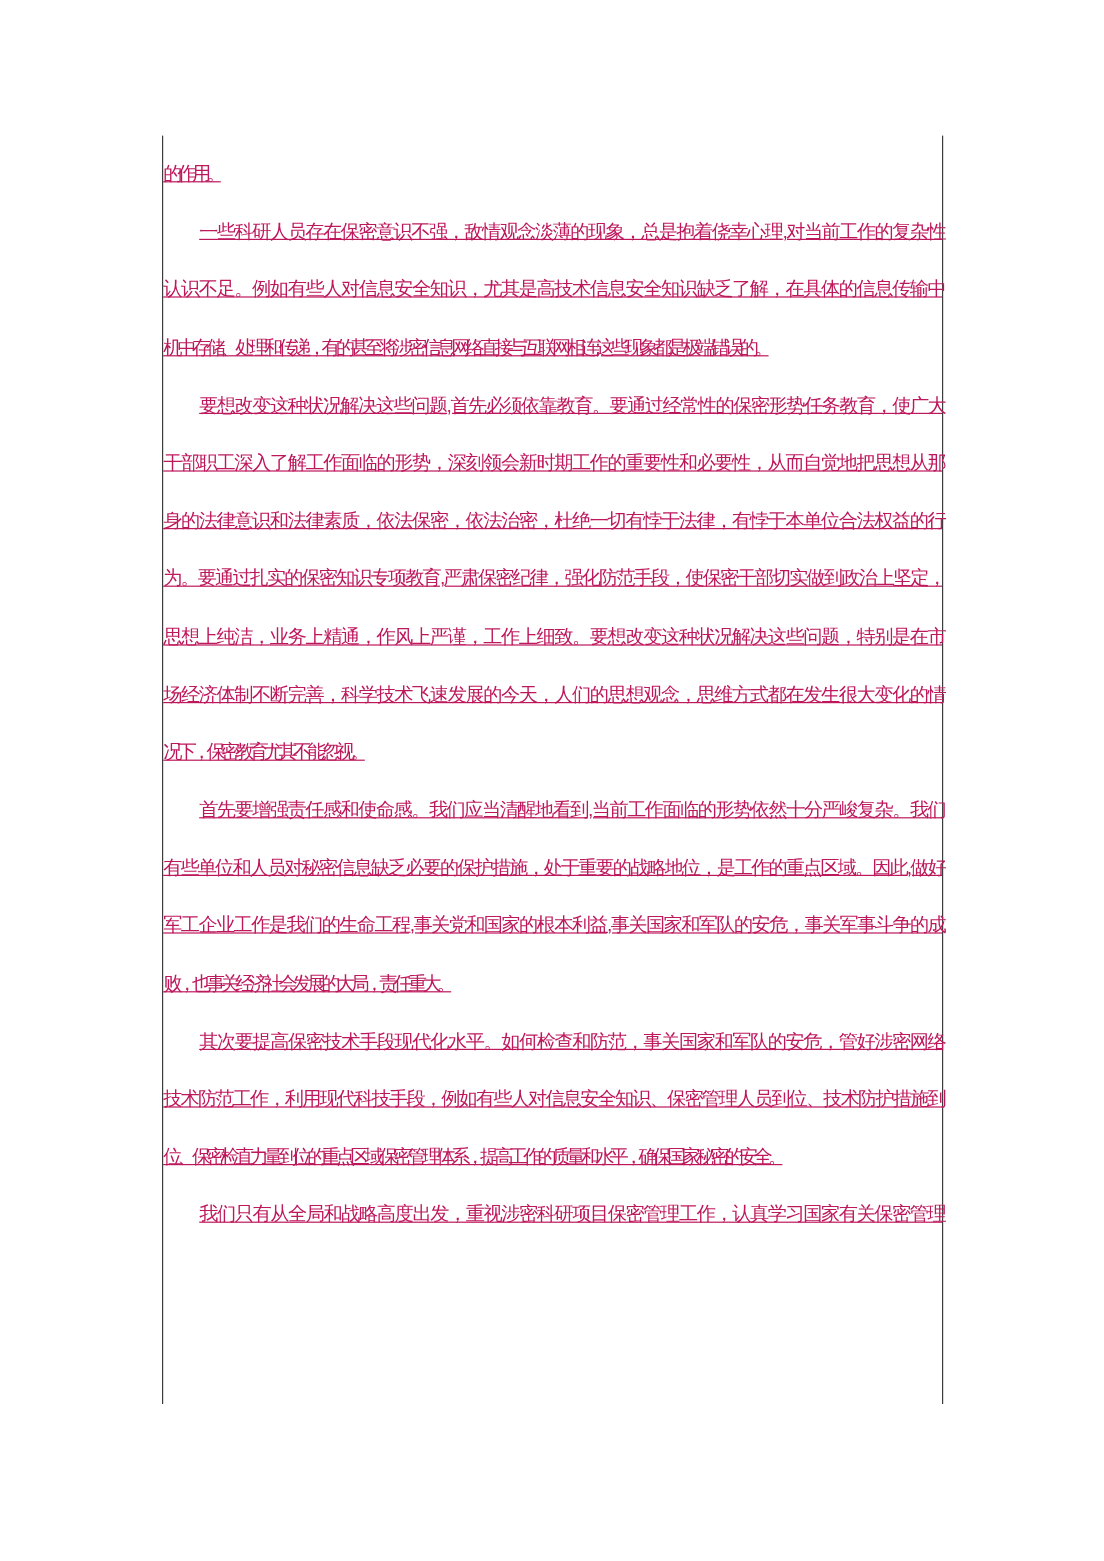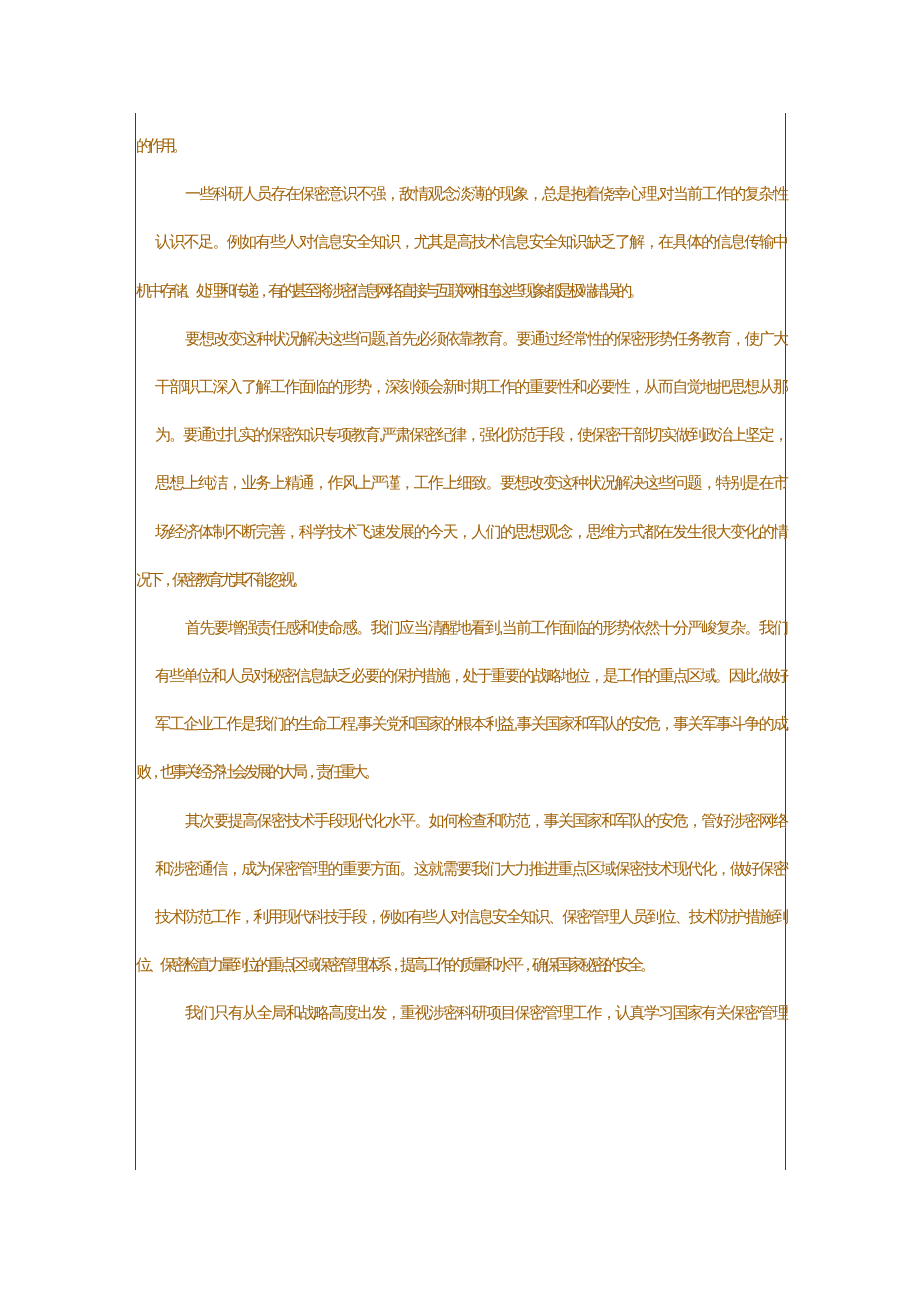--- a/index.html
+++ b/index.html
@@ -21,47 +21,47 @@
     border-left: 1px solid #3c3c3c;
     border-right: 1px solid #3c3c3c;
     padding: 9px 0 0 0;
     overflow: visible;
   }
   .ln {
     height: 48.19px;
     line-height: 48.19px;
     font-size: 16px;
     letter-spacing: -4px;
-    color: #a16207;
+    color: #be185d;
     white-space: normal;
     text-align: left;
+    text-decoration: underline;
   }
   .j {
     text-align: justify;
     text-align-last: justify;
-    margin-left: 19px;
   }
   .ind { text-indent: 30px; }
 </style>
 </head>
 <body>
 
 <div class="doc-cell">
   <div class="ln">的作用。</div>
   <div class="ln ind j">一些科研人员存在保密意识不强，敌情观念淡薄的现象，总是抱着侥幸心理,对当前工作的复杂性</div>
   <div class="ln j">认识不足。例如有些人对信息安全知识，尤其是高技术信息安全知识缺乏了解，在具体的信息传输中</div>
   <div class="ln">机中存储、处理和传递，有的甚至将涉密信息网络直接与互联网相连;这些现象都是极端错误的。</div>
   <div class="ln ind j">要想改变这种状况解决这些问题,首先必须依靠教育。要通过经常性的保密形势任务教育，使广大</div>
   <div class="ln j">干部职工深入了解工作面临的形势，深刻领会新时期工作的重要性和必要性，从而自觉地把思想从那</div>
+  <div class="ln j">身的法律意识和法律素质，依法保密，依法治密，杜绝一切有悖于法律，有悖于本单位合法权益的行</div>
   <div class="ln j">为。要通过扎实的保密知识专项教育,严肃保密纪律，强化防范手段，使保密干部切实做到政治上坚定，</div>
   <div class="ln j">思想上纯洁，业务上精通，作风上严谨，工作上细致。要想改变这种状况解决这些问题，特别是在市</div>
   <div class="ln j">场经济体制不断完善，科学技术飞速发展的今天，人们的思想观念，思维方式都在发生很大变化的情</div>
   <div class="ln">况下，保密教育尤其不能忽视。</div>
   <div class="ln ind j">首先要增强责任感和使命感。我们应当清醒地看到,当前工作面临的形势依然十分严峻复杂。我们</div>
   <div class="ln j">有些单位和人员对秘密信息缺乏必要的保护措施，处于重要的战略地位，是工作的重点区域。因此,做好</div>
   <div class="ln j">军工企业工作是我们的生命工程,事关党和国家的根本利益,事关国家和军队的安危，事关军事斗争的成</div>
   <div class="ln">败，也事关经济社会发展的大局，责任重大。</div>
   <div class="ln ind j">其次要提高保密技术手段现代化水平。如何检查和防范，事关国家和军队的安危，管好涉密网络</div>
-  <div class="ln j">和涉密通信，成为保密管理的重要方面。这就需要我们大力推进重点区域保密技术现代化，做好保密</div>
   <div class="ln j">技术防范工作，利用现代科技手段，例如有些人对信息安全知识、保密管理人员到位、技术防护措施到</div>
   <div class="ln">位、保密检直力量到位的重点区域保密管理体系，提高工作的质量和水平，确保国家秘密的安全。</div>
   <div class="ln ind j">我们只有从全局和战略高度出发，重视涉密科研项目保密管理工作，认真学习国家有关保密管理</div>
 </div>
 
 </body></html>

